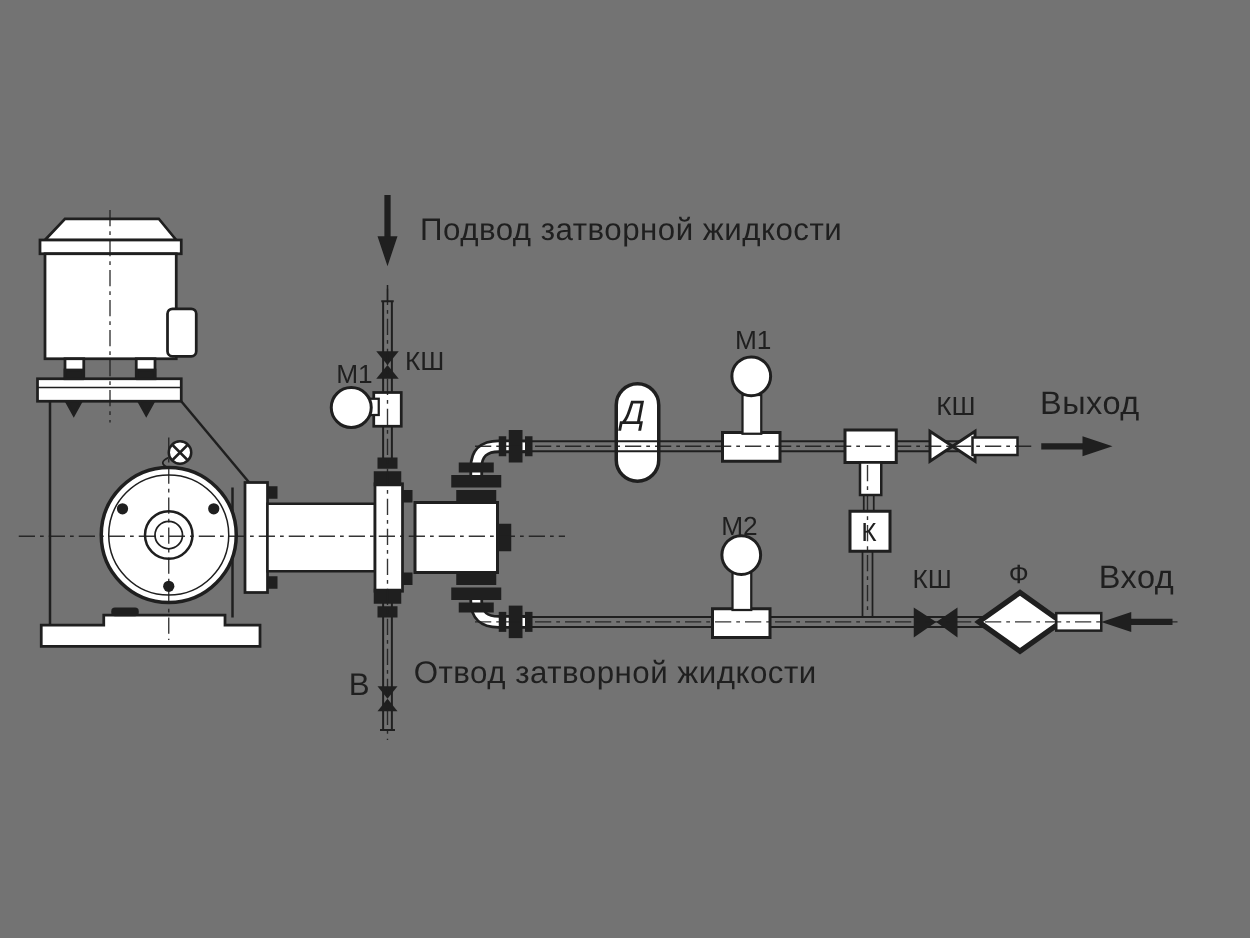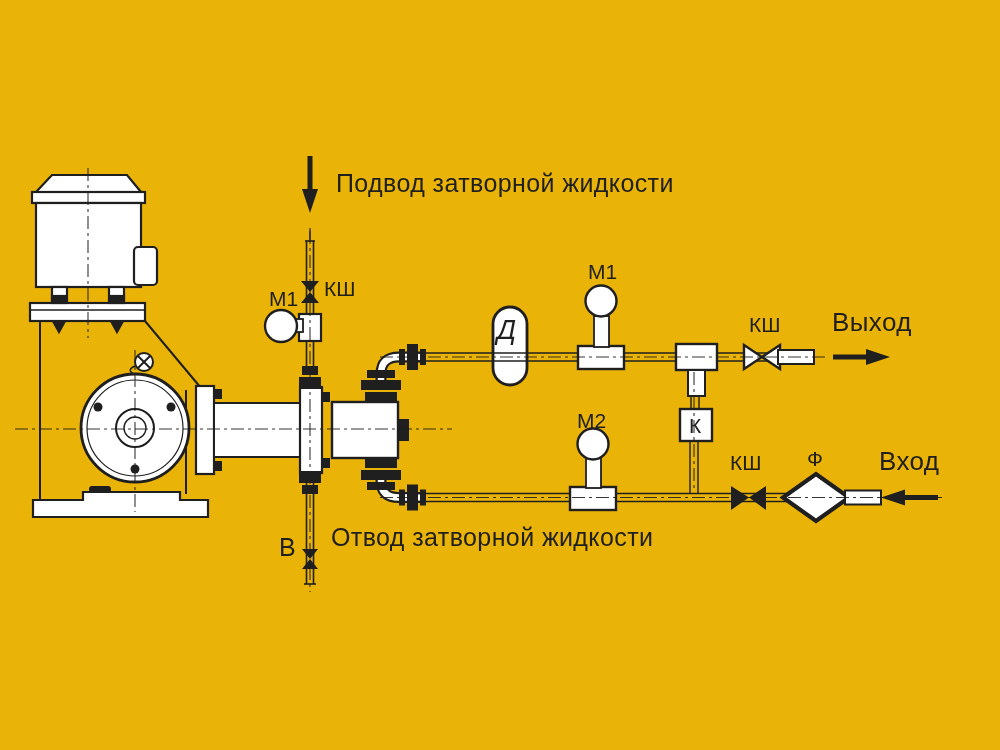--- a/index.html
+++ b/index.html
@@ -1,16 +1,16 @@
 <!DOCTYPE html>
 <html><head>
 <meta charset="utf-8">
 <style>
   html,body{margin:0;padding:0;background:#ffffff;}
-  .stage{position:relative;width:1000px;height:750px;background:#eab308;overflow:hidden;
+  .stage{position:relative;width:1000px;height:750px;background:#737373;overflow:hidden;
          font-family:"Liberation Sans", sans-serif;}
   svg text{font-family:"Liberation Sans", sans-serif;fill:#1f1f1f;}
   .lbl{font-size:25px;letter-spacing:.4px;}
   .lbl-big{font-size:26px;letter-spacing:.4px;}
   .tag{font-size:21px;}
   .vessel-letter{font-size:27px;font-style:italic;}
 </style>
 </head>
 <body>
 

